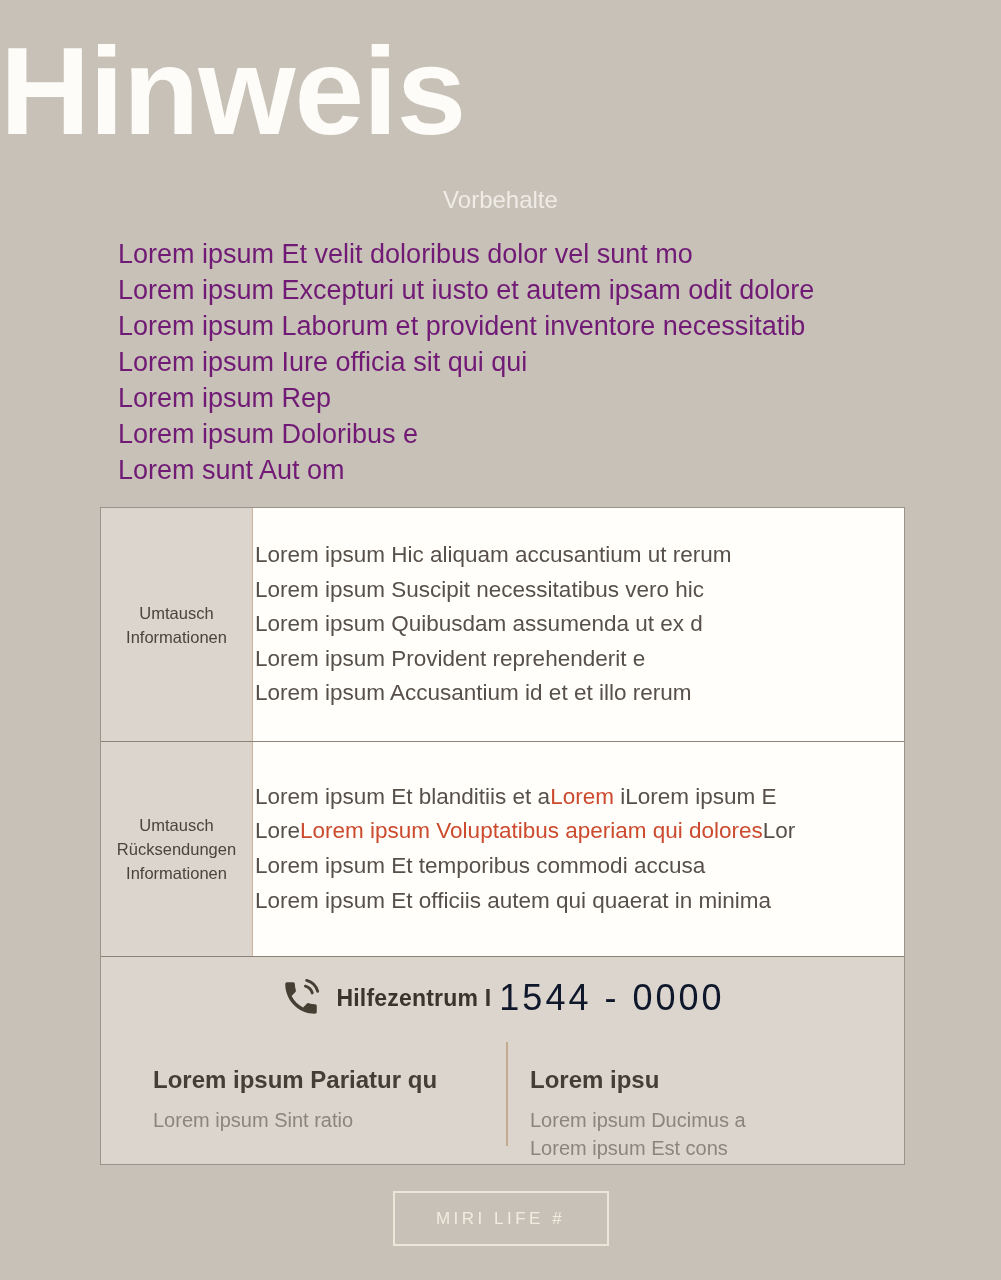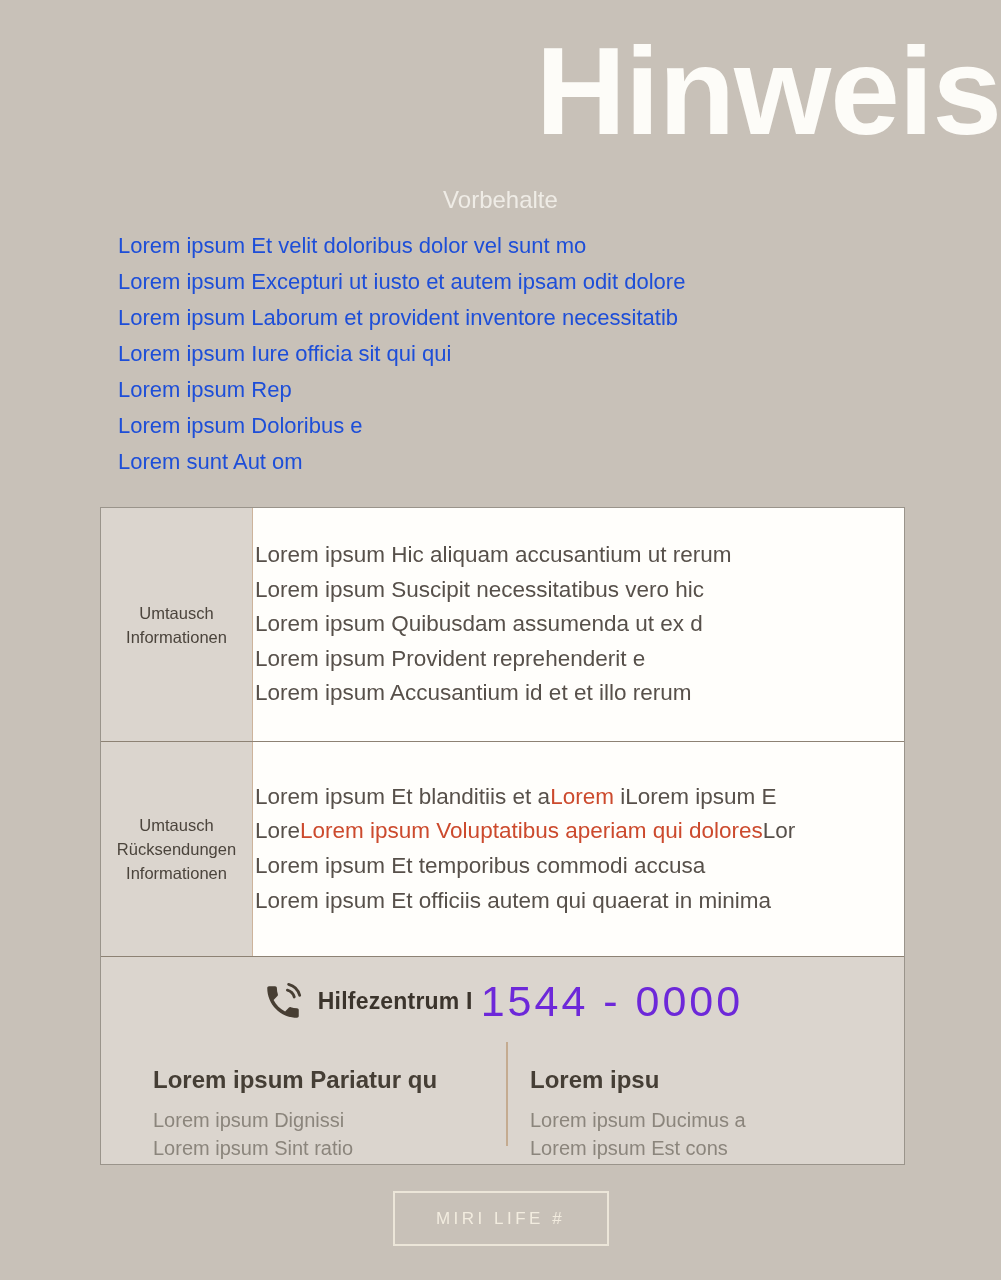--- a/index.html
+++ b/index.html
@@ -10,34 +10,34 @@
   .page{
     position:relative;
     width:1001px;height:1280px;
     background:#c8c1b8;
     overflow:hidden;
     margin:0 auto;
   }
   
   .title{
     position:absolute;top:28px;left:0;width:100%;
-    text-align:right;
+    text-align:left;
     font-size:125px;font-weight:700;line-height:1.0;
     color:#fdfcf8;letter-spacing:-1px;
   }
   .subtitle{
     position:absolute;top:186px;left:0;width:100%;
     text-align:center;
     font-size:24px;font-weight:400;
     color:#efece6;
   }
   
   .notes{
-    position:absolute;top:228px;left:118px;right:80px;
-    font-size:22px;line-height:36px;color:#1d4ed8;
+    position:absolute;top:236px;left:118px;right:80px;
+    font-size:27px;line-height:36px;color:#701a75;
   }
   .notes .note-line{white-space:nowrap;}
   
   .info-box{
     position:absolute;left:100px;top:507px;
     width:805px;height:658px;
     border:1px solid #9a948b;
     box-sizing:border-box;
     display:flex;flex-direction:column;
     background:#fffefb;
@@ -78,21 +78,21 @@
   .phone-row{
     position:absolute;top:20px;left:0;width:100%;
     display:flex;align-items:center;justify-content:center;gap:14px;
   }
   .phone-icon{width:42px;height:42px;flex:0 0 42px;}
   .phone-icon svg{width:42px;height:42px;display:block;}
   .help-label{
     font-size:23px;font-weight:700;color:#3b342c;letter-spacing:0.2px;
   }
   .help-number{
-    font-size:43px;font-weight:500;color:#6d28d9;letter-spacing:3px;
+    font-size:36px;font-weight:500;color:#0f172a;letter-spacing:3px;
     margin-left:-6px;
   }
   .help-columns{
     position:absolute;top:85px;left:0;right:0;bottom:18px;
     display:flex;
   }
   .help-col{
     box-sizing:border-box;
   }
   .help-col.left{width:405px;padding-left:52px;}
@@ -174,21 +174,20 @@
             <path fill="none" stroke="#473e33" stroke-width="1.6" stroke-linecap="round" d="M14.5 5.2c1.9.55 3.4 2.05 3.95 3.95"></path>
             <path fill="none" stroke="#473e33" stroke-width="1.6" stroke-linecap="round" d="M15.2 1.9c3.1.8 5.55 3.25 6.35 6.35"></path>
           </svg>
         </span>
         <span class="help-label">Hilfezentrum I</span>
         <span class="help-number">1544 - 0000</span>
       </div>
       <div class="help-columns">
         <div class="help-col left">
           <div class="col-title">Lorem ipsum Pariatur qu</div>
-          <div class="col-line">Lorem ipsum Dignissi</div>
           <div class="col-line">Lorem ipsum Sint ratio</div>
         </div>
         <div class="help-col right">
           <div class="col-title">Lorem ipsu</div>
           <div class="col-line">Lorem ipsum Ducimus a</div>
           <div class="col-line">Lorem ipsum Est cons</div>
         </div>
       </div>
     </div>
 

